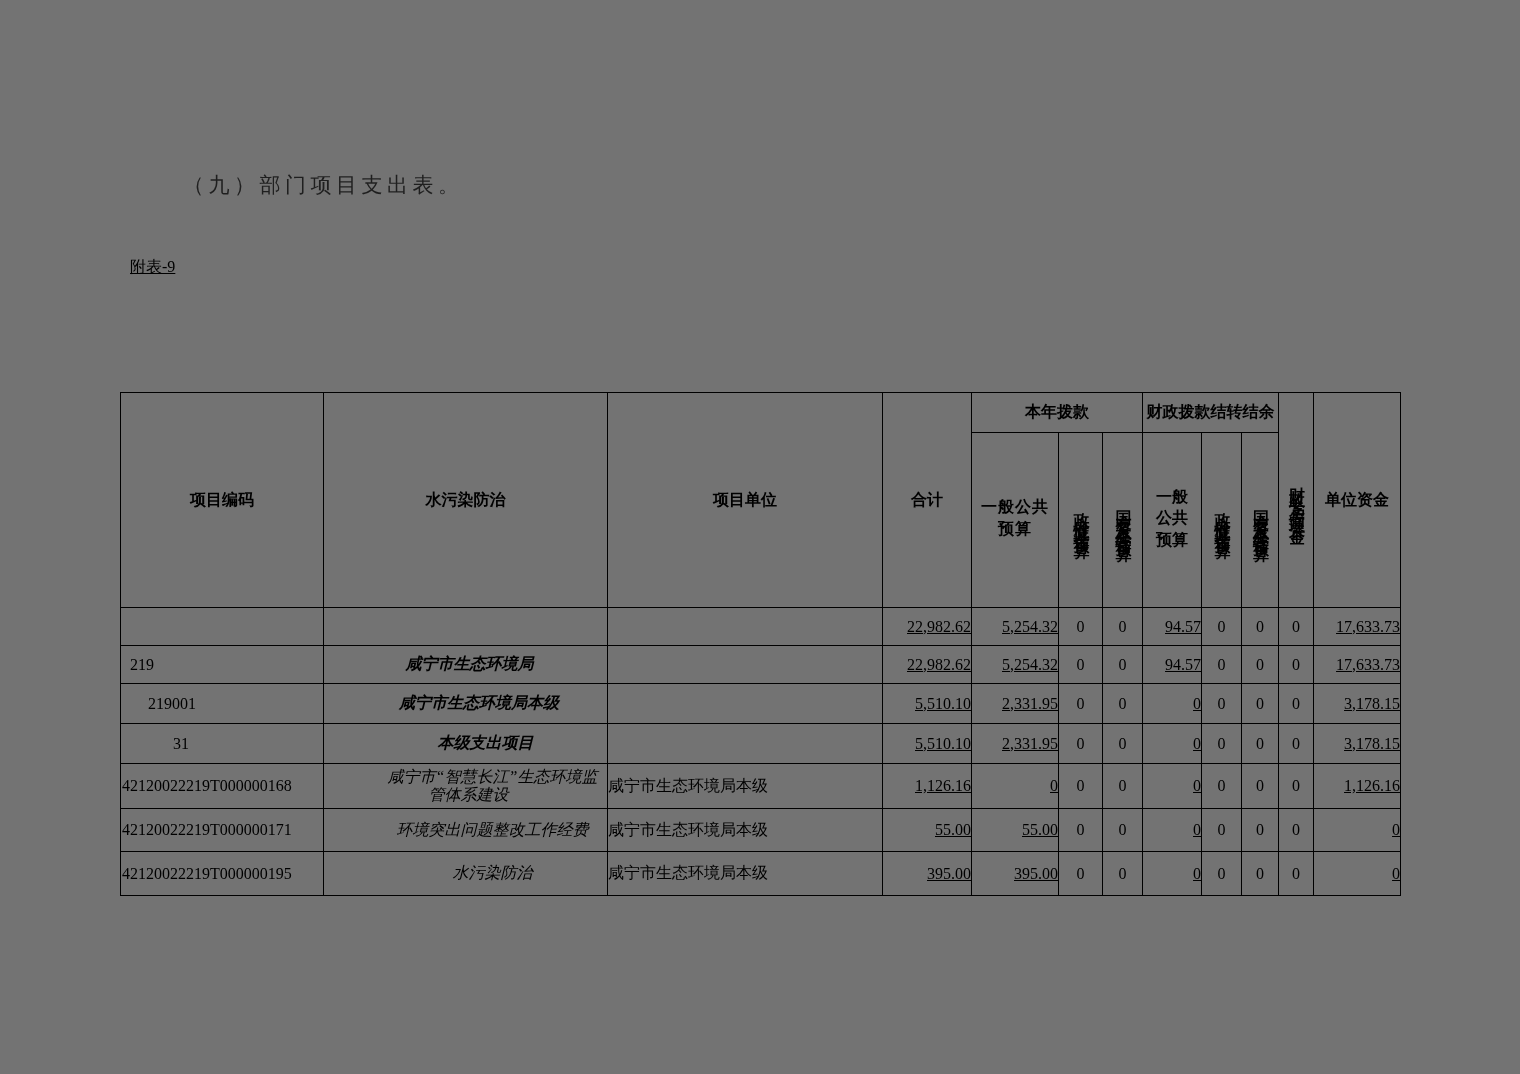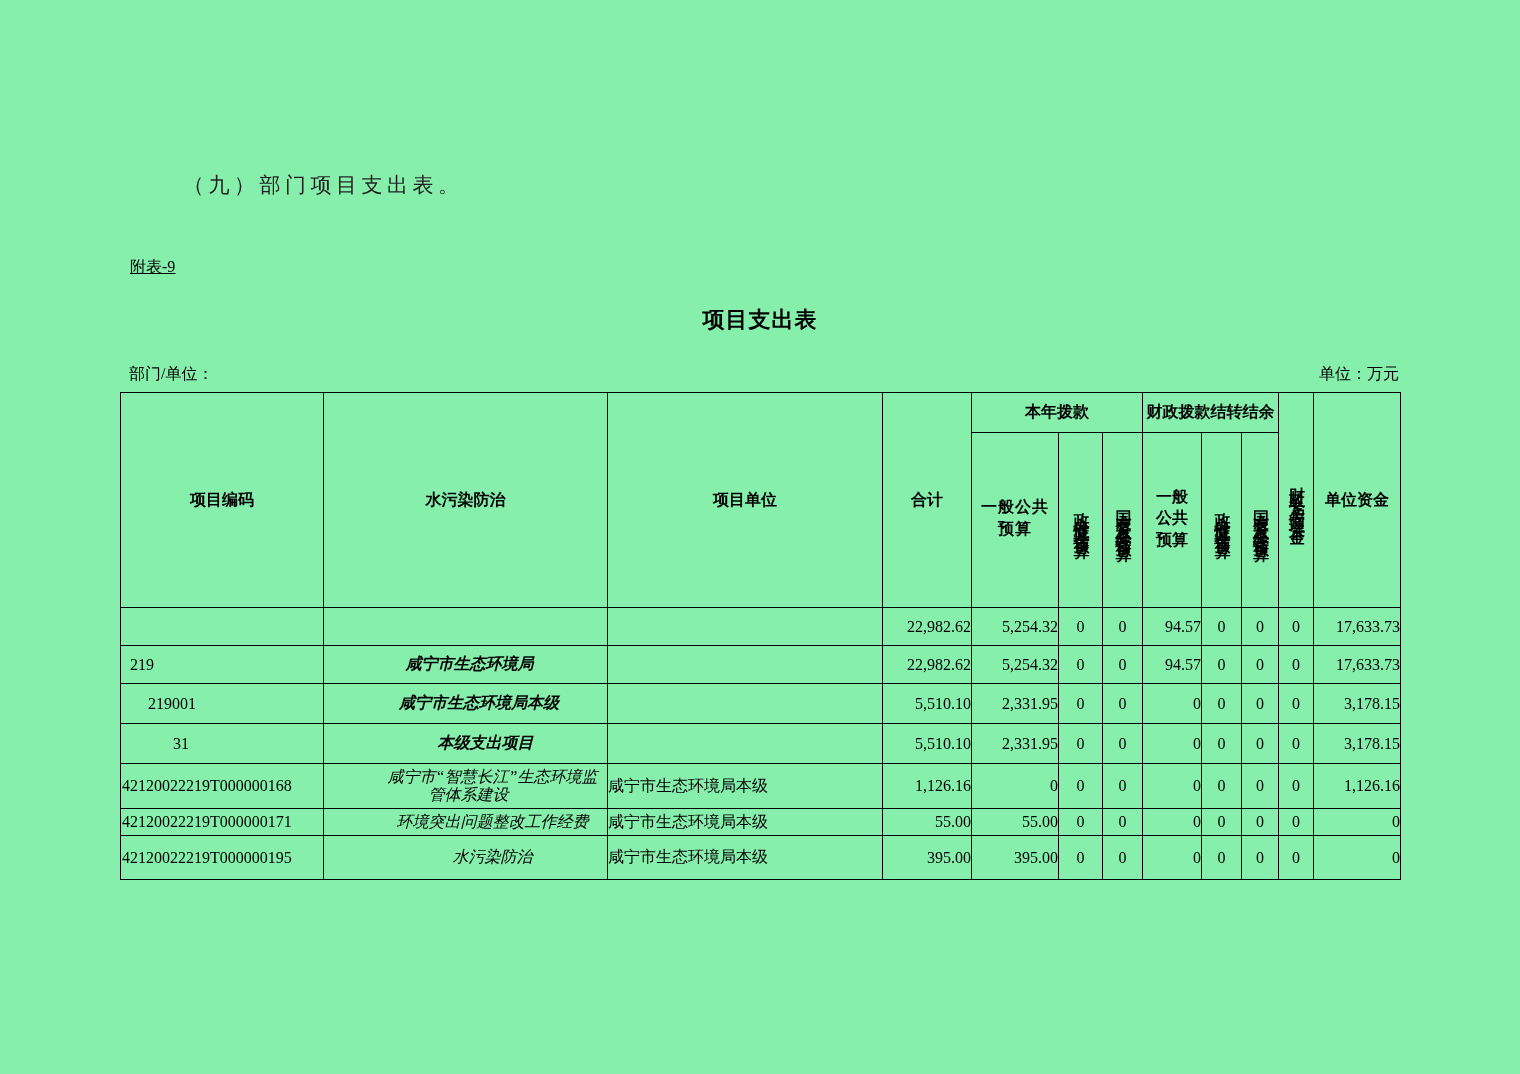--- a/index.html
+++ b/index.html
@@ -1,19 +1,19 @@
 <!DOCTYPE html>
 <html><head>
 <meta charset="utf-8">
 <style>
   html,body{margin:0;padding:0;background:#ffffff;}
   .page{
     position:relative;
     width:1520px;height:1074px;
-    background:#86efac;
+    background:#737373;
     font-family:"Liberation Serif","DejaVu Serif",serif;
     color:#000;
     overflow:hidden;
   }
   .section-heading{
     position:absolute;left:183px;top:171px;
     font-size:21px;letter-spacing:4.5px;color:#1f1f1f;
     white-space:nowrap;
   }
   .appendix-label{
@@ -45,61 +45,56 @@
     overflow:hidden;
   }
   table.budget th{font-weight:bold;text-align:center;font-family:Liberation Mono, monospace;}
   tr.h1{height:40px;}
   tr.h2{height:175px;}
   tbody tr:nth-child(1){height:38px;}
   tbody tr:nth-child(2){height:38px;}
   tbody tr:nth-child(3){height:40px;}
   tbody tr:nth-child(4){height:40px;}
   tbody tr:nth-child(5){height:45px;}
-  tbody tr:nth-child(6){height:27px;}
+  tbody tr:nth-child(6){height:43px;}
   tbody tr:nth-child(7){height:44px;}
   .vtext{
     writing-mode:vertical-rl;
     text-orientation:upright;
     letter-spacing:5px;
     line-height:1;
     display:inline-block;
   }
   .vtext-tall{letter-spacing:6px;}
   .w4{display:inline-block;width:70px;line-height:1.35;letter-spacing:1px;}
   .w2{display:inline-block;width:36px;line-height:1.35;}
   td.code{text-align:left;}
   td.name{text-align:center;line-height:1.15;font-style:italic;}
   td.unit{text-align:left;padding-left:10px;}
-  .num-r{text-align:right;padding-right:8px;}
+  .num-r{text-align:right;padding-right:8px;text-decoration:underline;}
   .num-c{text-align:center;}
   tr.r-dept td.code{padding-left:9px;margin-left:44px;}
   tr.r-sub td.code{padding-left:27px;}
   tr.r-item td.code{padding-left:52px;}
   tr.r-detail td.code{padding-left:1px;}
   tr.r-dept td.name{font-weight:bold;padding-left:8px;}
   tr.r-sub td.name{font-weight:bold;padding-left:27px;}
   tr.r-item td.name{font-weight:bold;padding-left:40px;}
   tr.r-detail td.name{padding-left:10px;padding-right:4px;text-indent:48px;}
 </style>
 </head>
 <body>
 
 <div class="page">
 
   <div class="section-heading">（九）部门项目支出表。</div>
 
   <div class="appendix-label">附表-9</div>
 
-  <div class="table-title">项目支出表</div>
-
-  <div class="meta-row">
-    <span class="dept">部门/单位：</span>
-    <span class="unit">单位：万元</span>
-  </div>
+
 
   <table class="budget">
     <colgroup>
       <col style="width:203px">
         <col style="width:284px">
         <col style="width:275px">
       <col style="width:89px">
         <col style="width:87px">
         <col style="width:44px">
         <col style="width:40px">

